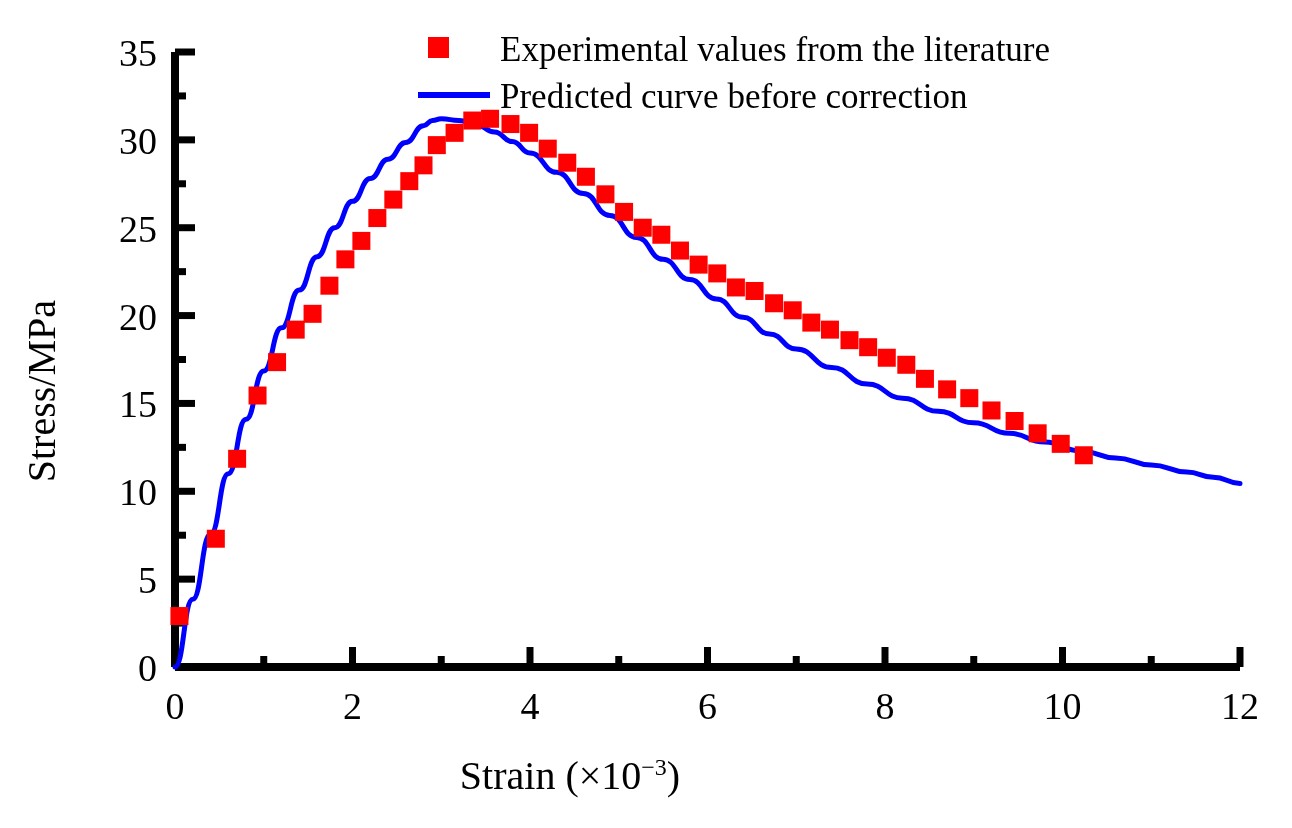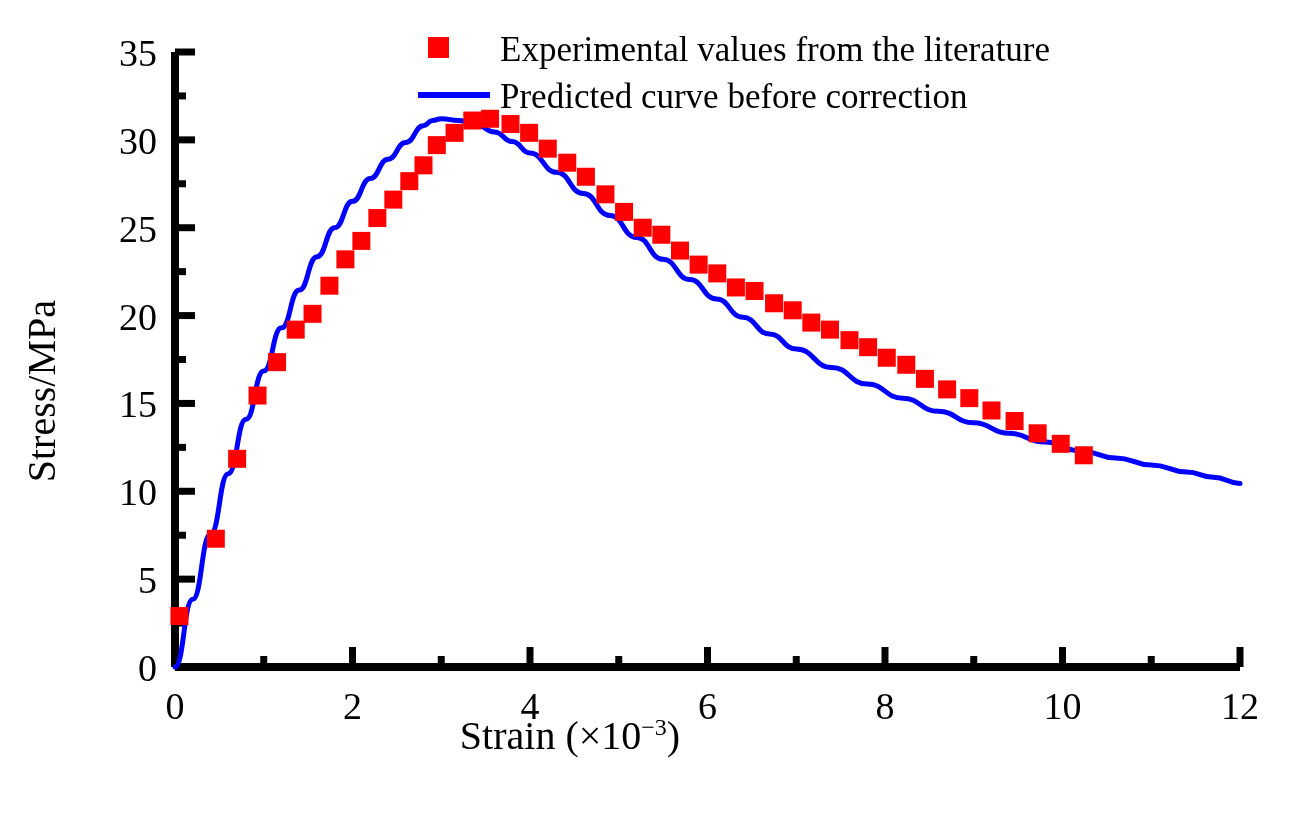--- a/index.html
+++ b/index.html
@@ -8,21 +8,21 @@
   #stage{position:relative;width:1292px;height:828px;background:#fff;}
   svg{display:block;}
   .ylabel{
     position:absolute;
     left:18px; top:300px;
     transform-origin:left top;
     transform:rotate(-90deg) translate(-100%,0);
     font-size:40px; letter-spacing:0px; white-space:nowrap;
   }
   .xlabel{
-    position:absolute; left:0; top:712px; width:1140px;
+    position:absolute; left:0; top:752px; width:1140px;
     text-align:center; font-size:40px;
   }
   .xlabel .sup{font-size:24px; vertical-align:super;}
   .tick-text{font-size:38px; font-family:"Liberation Serif","DejaVu Serif",serif;}
   .legend-text{font-size:35px; font-family:"Liberation Serif","DejaVu Serif",serif;}
 </style>
 </head>
 <body>
 
 <div id="stage">

